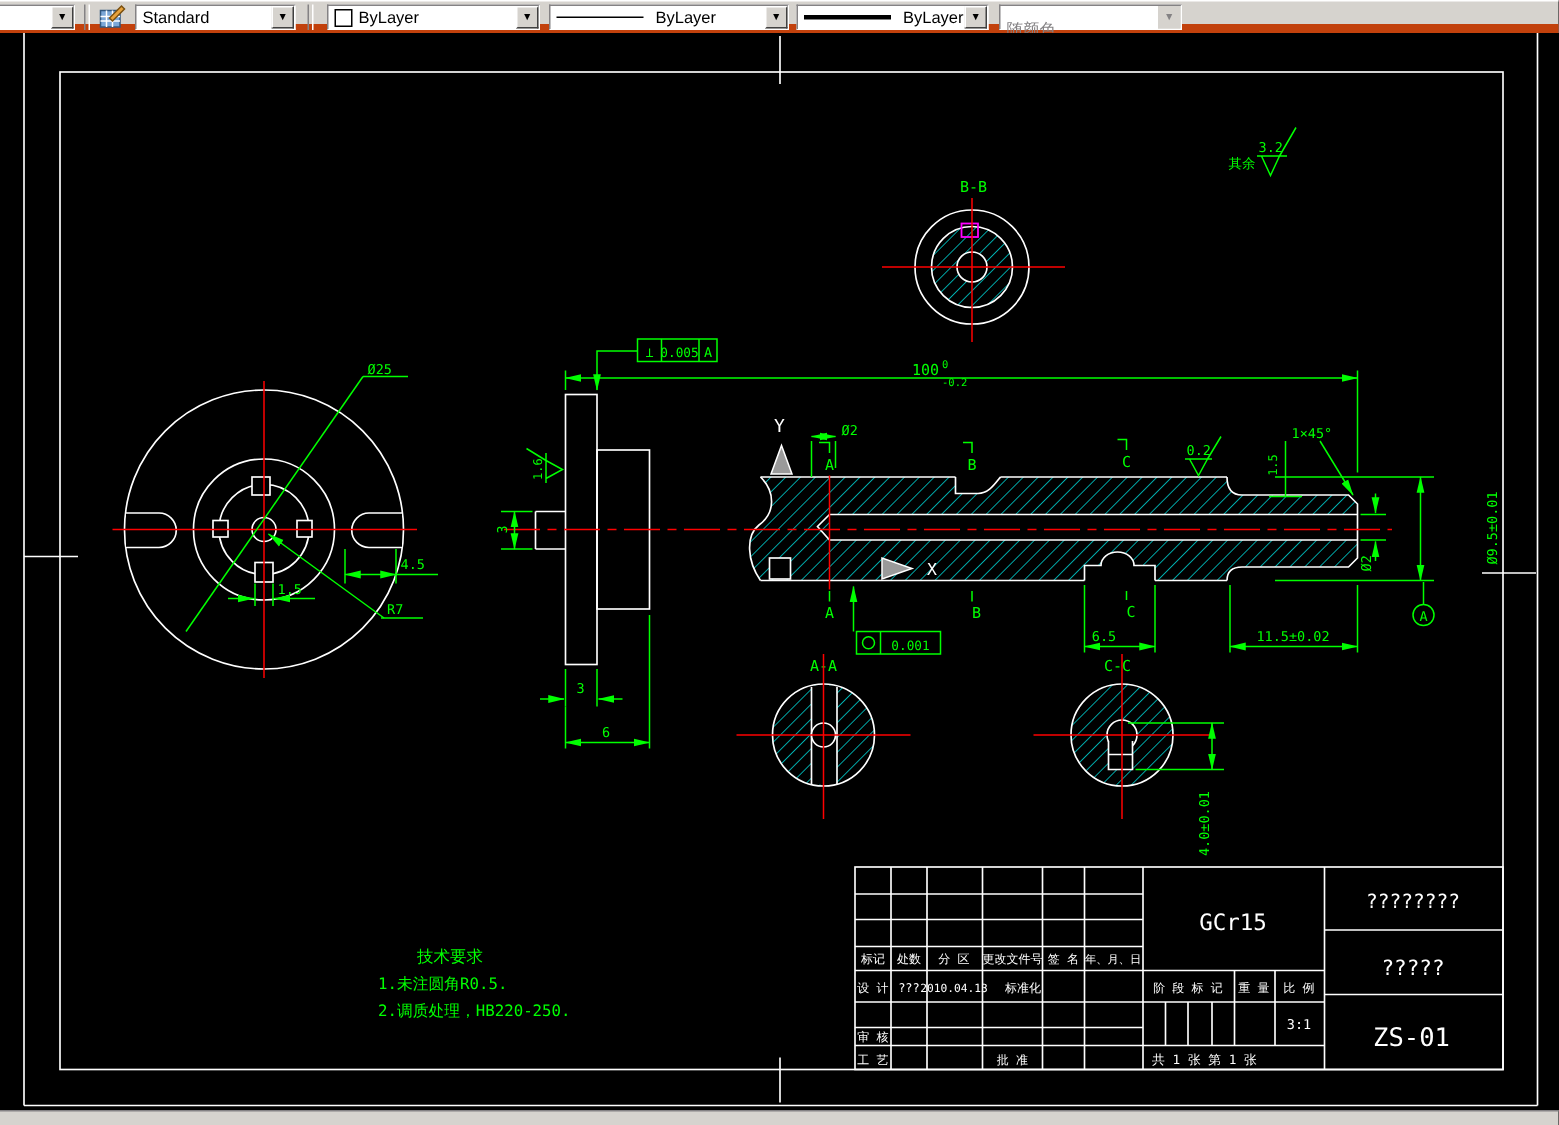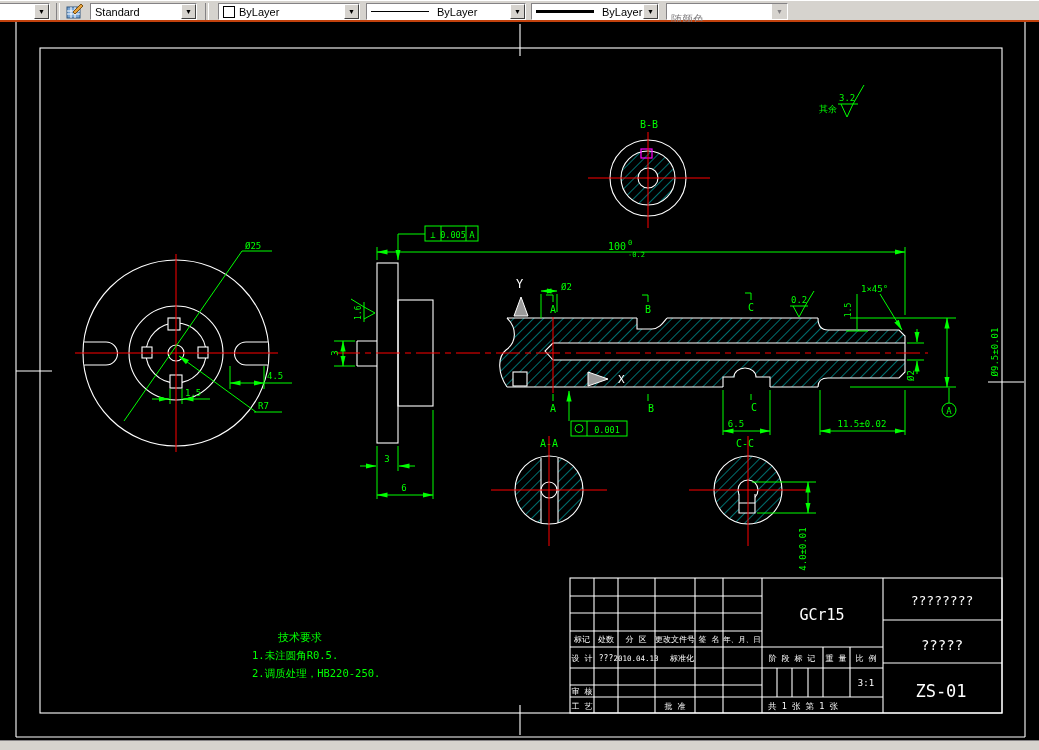--- a/index.html
+++ b/index.html
@@ -1,17 +1,17 @@
 <!DOCTYPE html>
 <html><head>
 <meta charset="utf-8">
 <style>
   html,body{margin:0;padding:0;width:1039px;height:750px;background:#000;overflow:hidden;}
   .toolbar{position:absolute;top:0;left:0;width:1039px;height:22px;background:#d6d3ce;
-    border-top:1px solid #fff;border-bottom:2px solid #c2410c;box-sizing:border-box;
+    border-top:1px solid #fff;border-bottom:6px solid #c2410c;box-sizing:border-box;
     font-family:"Liberation Sans",sans-serif;font-size:11px;}
   .combo{position:absolute;top:2px;height:17px;background:#fff;box-sizing:border-box;
     border:1px solid;border-color:#848284 #fff #fff #848284;display:flex;align-items:center;}
   .combo .txt{flex:1;padding-left:4px;white-space:nowrap;overflow:hidden;color:#000;}
   .combo .arw{width:15px;height:15px;background:#d6d3ce;border:1px solid;
     border-color:#fff #404040 #404040 #fff;display:flex;align-items:center;justify-content:center;
     font-size:7px;color:#000;box-sizing:border-box;}
   .combo.disabled .txt{color:#848284;margin-top:16px;}
   .combo.disabled .arw{color:#848284;border-color:#d6d3ce;}
   .sep{position:absolute;top:2px;width:2px;height:17px;border-left:1px solid #848284;border-right:1px solid #fff;}

